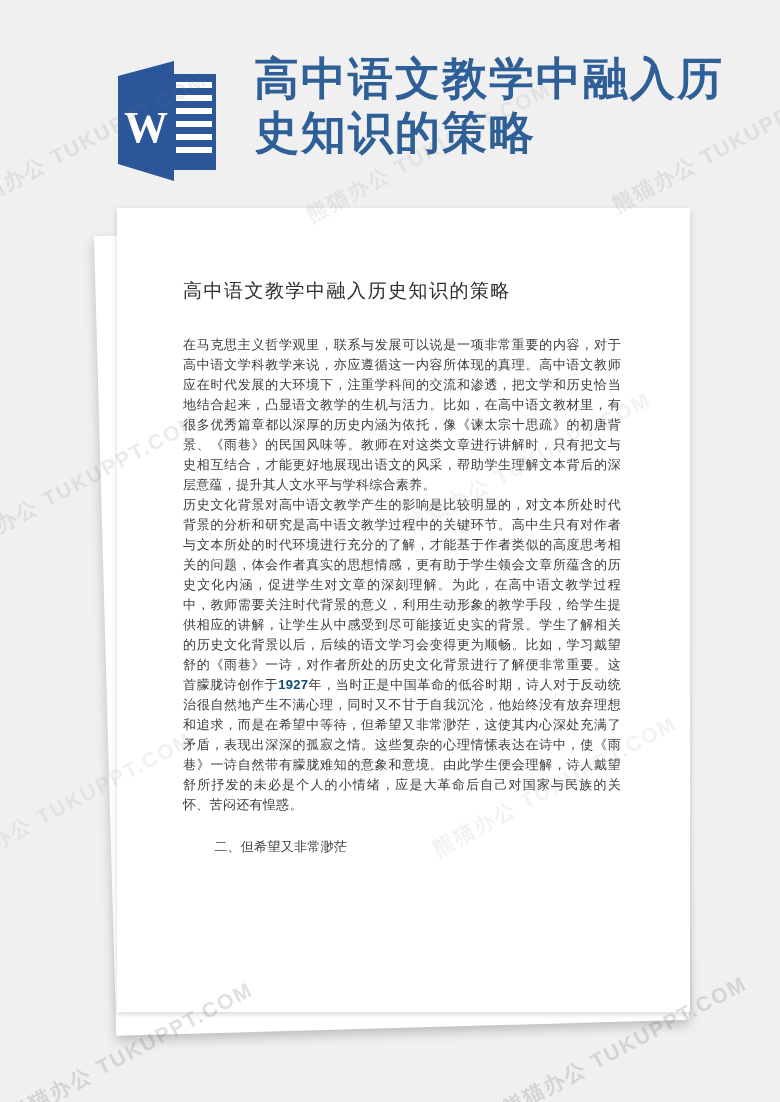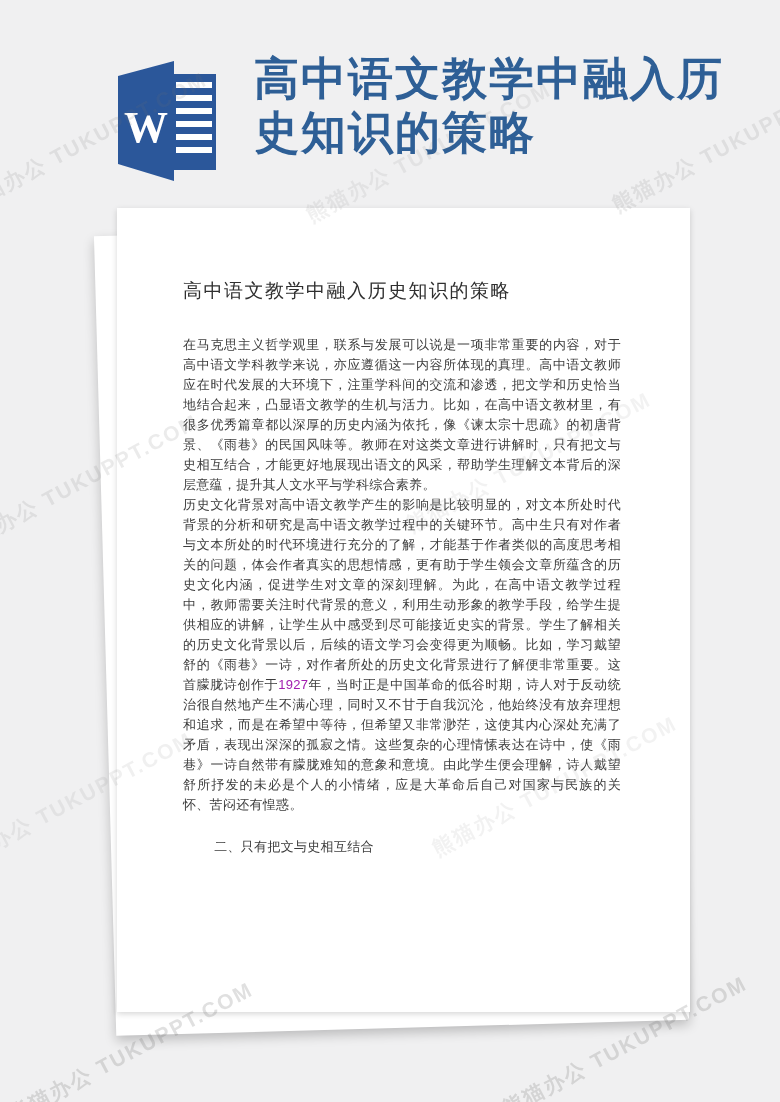--- a/index.html
+++ b/index.html
@@ -47,21 +47,21 @@
   .doc-para {
     font-size:13px; line-height:20px; text-align:justify;
     letter-spacing:0.3px;
   }
   .doc-heading {
     font-size:13px; line-height:20px; letter-spacing:0.3px;
     margin:22px 0 20px 0; text-indent:2.4em; font-weight:normal;
   }
   .hl-year {
     font-family:"Liberation Sans","DejaVu Sans",sans-serif;
-    font-weight:normal; color:#a21caf;
+    font-weight:bold; color:#0c4a6e;
   }
 
   
   .wm {
     position:absolute; z-index:5;
     transform:rotate(-28deg);
     font-family:"Liberation Sans","DejaVu Sans",sans-serif;
     font-weight:bold; font-size:21px; letter-spacing:2px;
     color:rgba(110,110,110,0.14);
     white-space:nowrap; pointer-events:none;
@@ -102,21 +102,21 @@
 
 <div class="page-main">
   <div class="doc-body">
     <h1 class="doc-title">高中语文教学中融入历史知识的策略</h1>
 
     <p class="doc-para">在马克思主义哲学观里，联系与发展可以说是一项非常重要的内容，对于高中语文学科教学来说，亦应遵循这一内容所体现的真理。高中语文教师应在时代发展的大环境下，注重学科间的交流和渗透，把文学和历史恰当地结合起来，凸显语文教学的生机与活力。比如，在高中语文教材里，有很多优秀篇章都以深厚的历史内涵为依托，像《谏太宗十思疏》的初唐背景、《雨巷》的民国风味等。教师在对这类文章进行讲解时，只有把文与史相互结合，才能更好地展现出语文的风采，帮助学生理解文本背后的深层意蕴，提升其人文水平与学科综合素养。</p>
 
 
     <p class="doc-para"><span>历史文化背景对高中语文教学产生的影响是比较明显的，对文本所处时代背景的分析和研究是高中语文教学过程中的关键环节。高中生只有对作者与文本所处的时代环境进行充分的了解，才能基于作者类似的高度思考相关的问题，体会作者真实的思想情感，更有助于学生领会文章所蕴含的历史文化内涵，促进学生对文章的深刻理解。为此，在高中语文教学过程中，教师需要关注时代背景的意义，利用生动形象的教学手段，给学生提供相应的讲解，让学生从中感受到尽可能接近史实的背景。学生了解相关的历史文化背景以后，后续的语文学习会变得更为顺畅。比如，学习戴望舒的《雨巷》一诗，对作者所处的历史文化背景进行了解便非常重要。这首朦胧诗创作于</span><span class="hl-year">1927</span><span>年，当时正是中国革命的低谷时期，诗人对于反动统治很自然地产生不满心理，同时又不甘于自我沉沦，他始终没有放弃理想和追求，而是在希望中等待，但希望又非常渺茫，这使其内心深处充满了矛盾，表现出深深的孤寂之情。这些复杂的心理情愫表达在诗中，使《雨巷》一诗自然带有朦胧难知的意象和意境。由此学生便会理解，诗人戴望舒所抒发的未必是个人的小情绪，应是大革命后自己对国家与民族的关怀、苦闷还有惶惑。</span></p>
 
-    <h2 class="doc-heading">二、只有把文与史相互结合</h2>
+    <h2 class="doc-heading">二、但希望又非常渺茫</h2>
 
   </div>
 </div>
 
 <div class="wm wm-1">熊猫办公 TUKUPPT.COM</div>
 <div class="wm wm-2">熊猫办公 TUKUPPT.COM</div>
 <div class="wm wm-3">熊猫办公 TUKUPPT.COM</div>
 <div class="wm wm-4">熊猫办公 TUKUPPT.COM</div>
 <div class="wm wm-5">熊猫办公 TUKUPPT.COM</div>
 <div class="wm wm-6">熊猫办公 TUKUPPT.COM</div>

